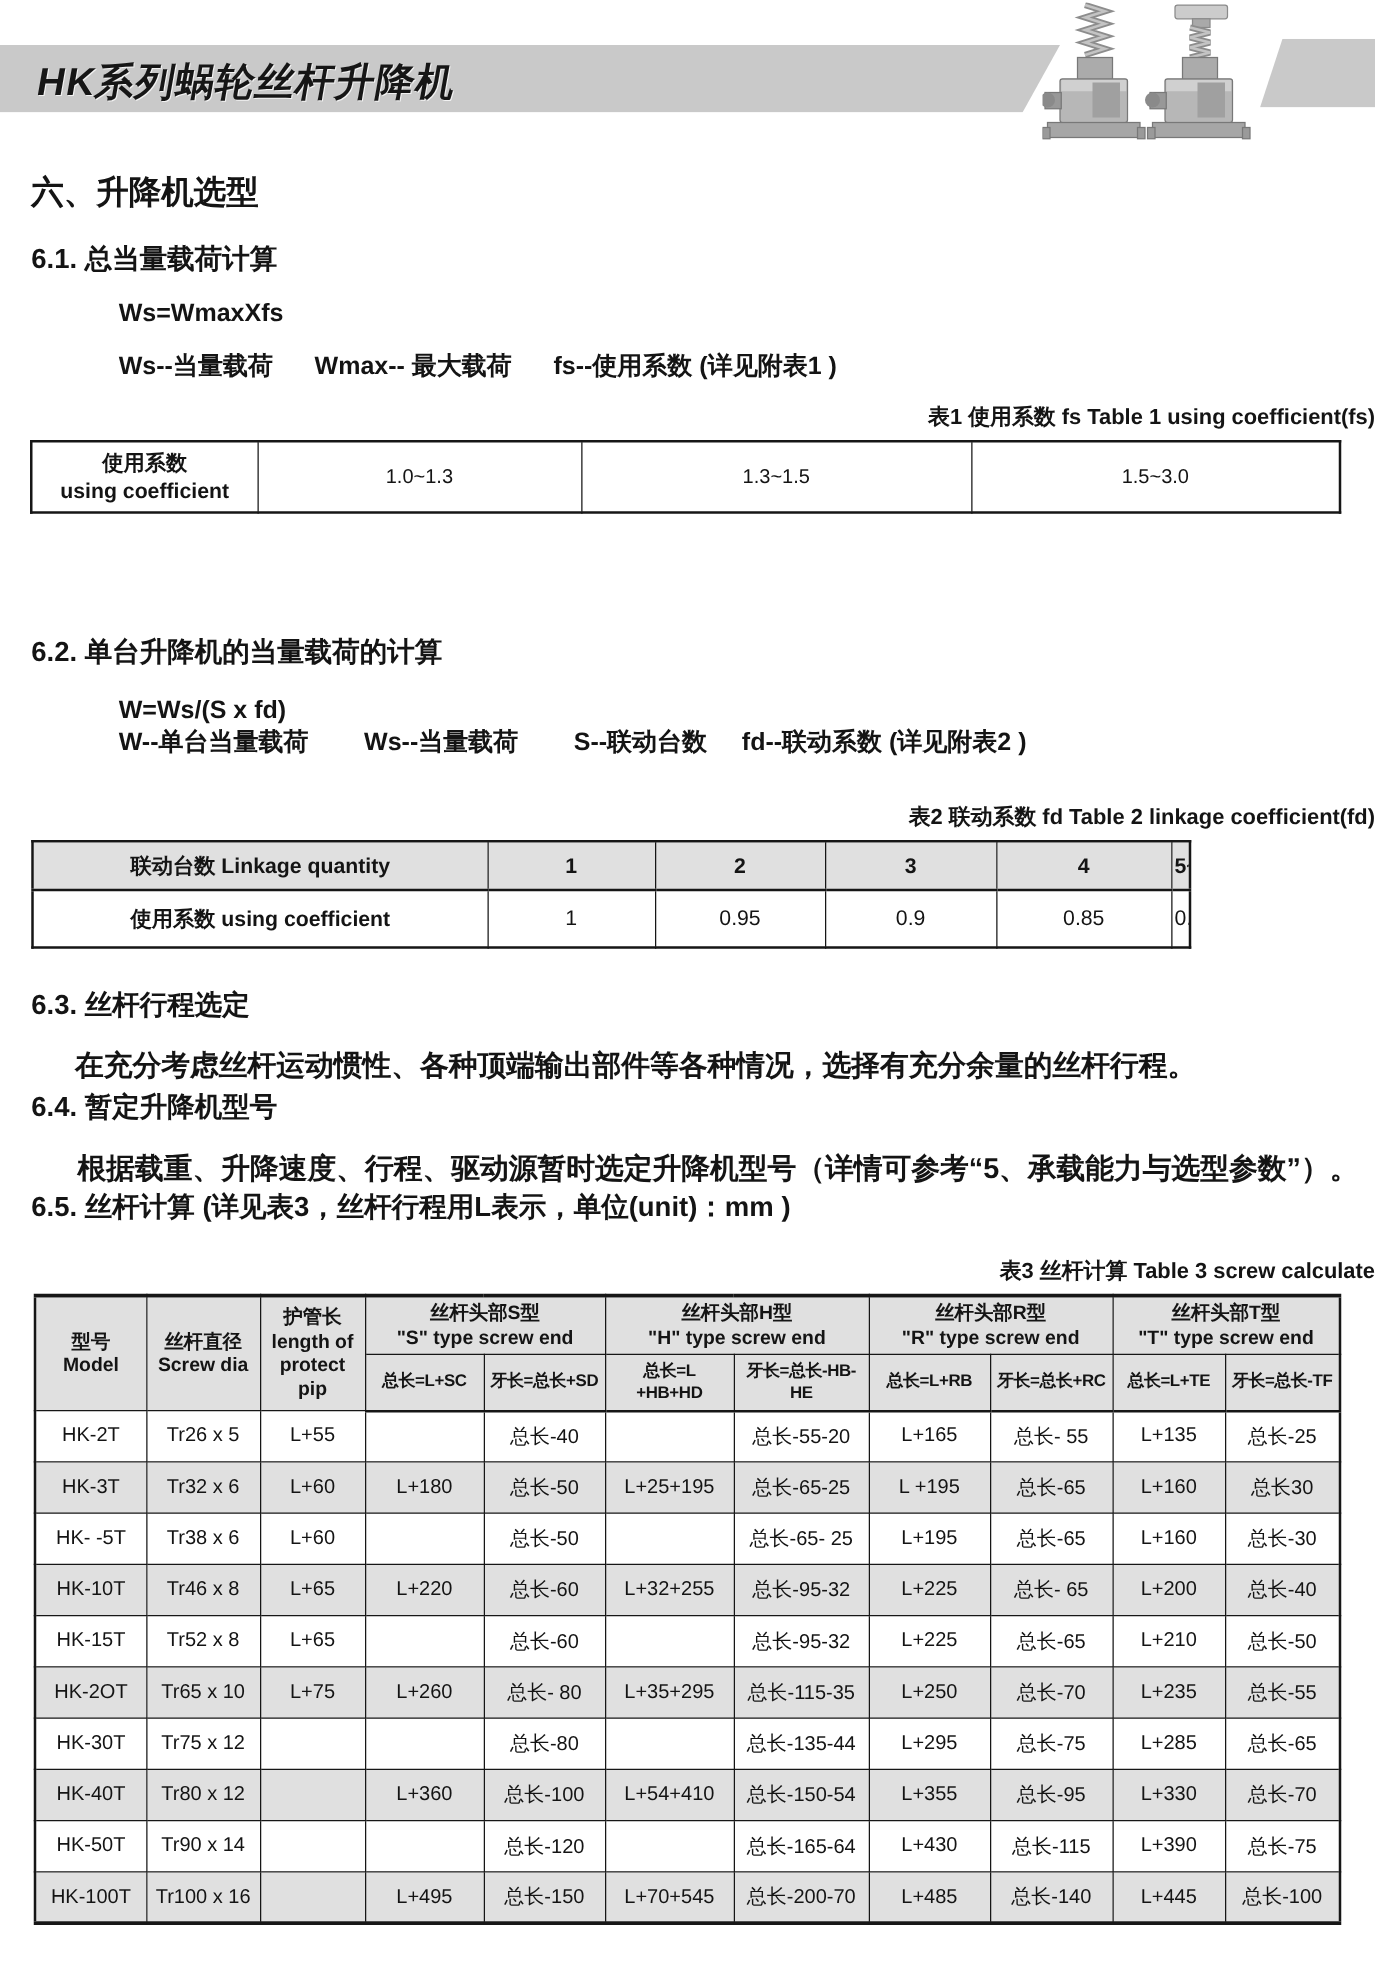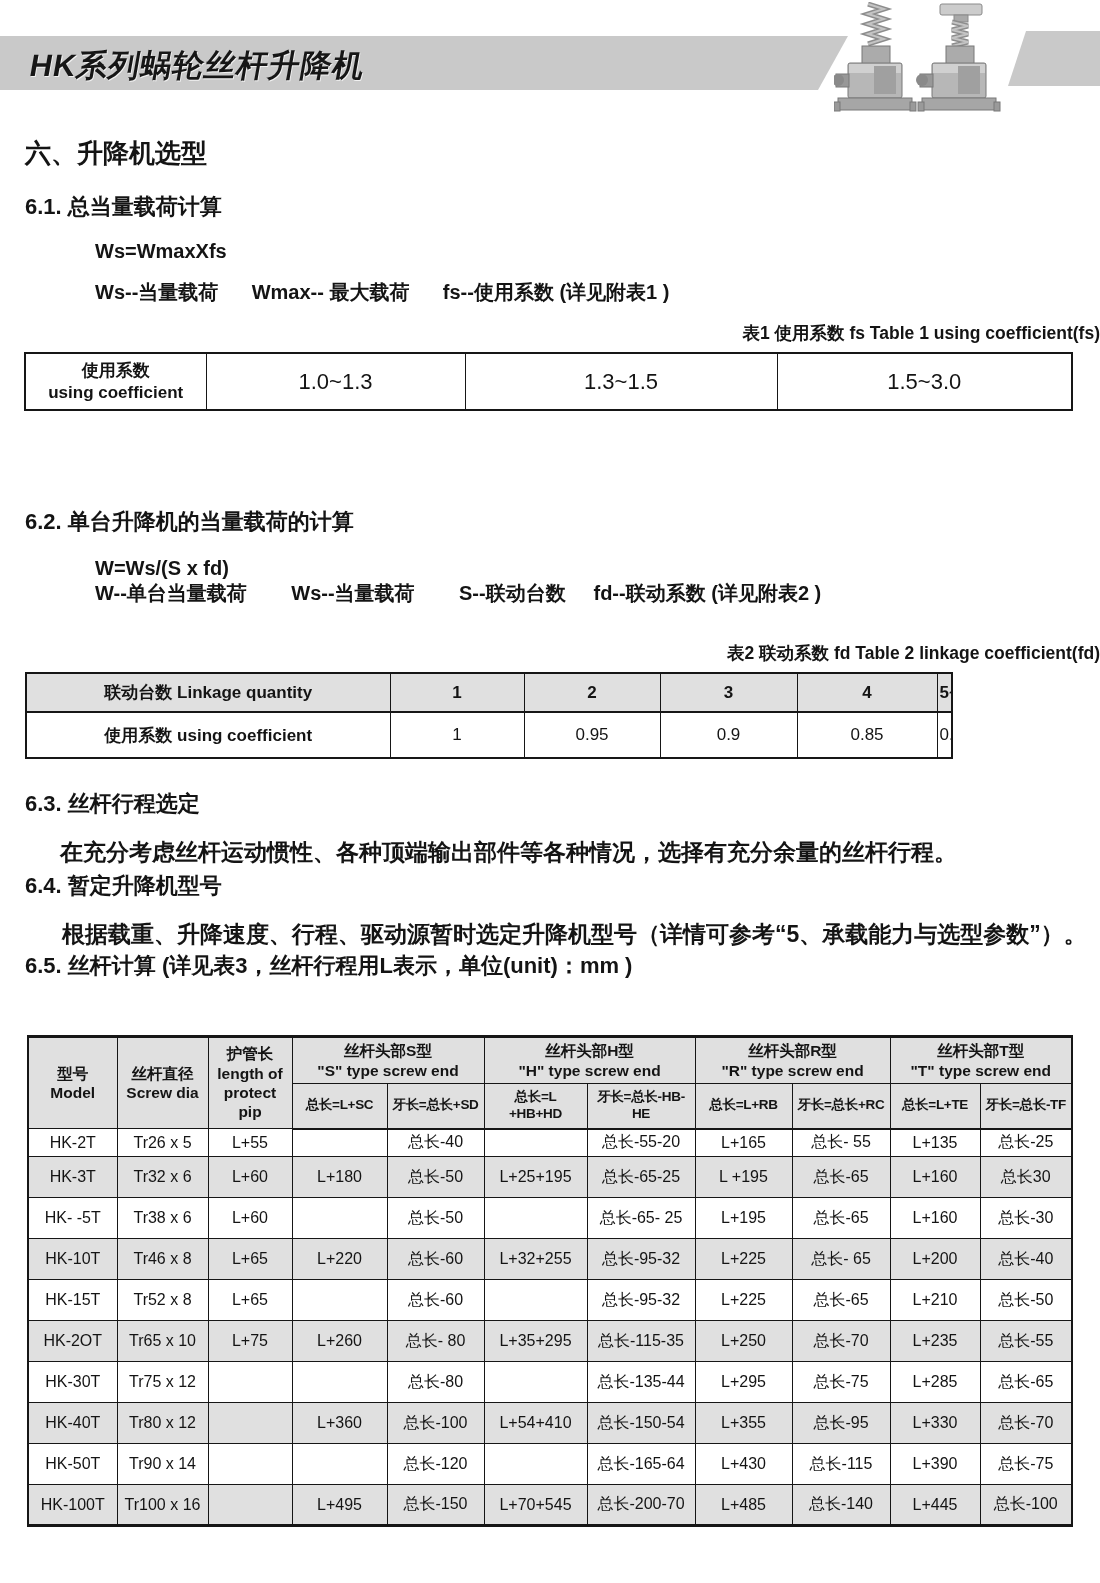--- a/index.html
+++ b/index.html
@@ -19,21 +19,21 @@
   .legend{position:absolute;font-size:20px;font-weight:bold;white-space:pre-wrap;}
   .para{position:absolute;font-size:23px;font-weight:bold;}
   .cap{position:absolute;left:0;width:1100px;text-align:right;font-size:17.5px;font-weight:bold;}
   table.tbl{position:absolute;border-collapse:collapse;table-layout:fixed;
      border:2px solid #161616;background:#fff;}
   .tbl th,.tbl td{border:1px solid #161616;text-align:center;vertical-align:middle;
      padding:0 2px;overflow:hidden;}
   .g{background:#e0e0e0;}
   .preline{white-space:pre-line;line-height:1.28;}
   #table1 th,#table1 td{font-size:17px;}
-  #table1 td{font-weight:normal;font-size:22px;}
+  #table1 td{font-weight:normal;font-size:16px;}
   #table2 th,#table2 td{font-size:17px;}
   #table2 td{font-weight:normal;}
   #table3{border-top:3px solid #161616;border-bottom:3px solid #161616;}
   #table3 thead th{font-size:15.5px;line-height:1.25;}
   #table3 thead tr.sub th{font-size:13.5px;letter-spacing:-0.3px;font-weight:bold;}
   #table3 tbody td{font-size:16px;font-weight:normal;}
   #table3 tbody tr:nth-child(even) td{background:#e0e0e0;}
   #table1 tr.hd th{border-bottom:2px solid #161616;}
   #table2 tr.hd th{border-bottom:2px solid #161616;}
   #table3 thead tr.sub th{border-bottom:2px solid #161616;}
@@ -138,20 +138,21 @@
     </tr>
   </tbody>
     </table>
 
   <div class="h2" style="left:25px;top:789px;">6.3. 丝杆行程选定</div>
   <div class="para" style="left:60px;top:837px;">在充分考虑丝杆运动惯性、各种顶端输出部件等各种情况，选择有充分余量的丝杆行程。</div>
   <div class="h2" style="left:25px;top:871px;">6.4. 暂定升降机型号</div>
   <div class="para" style="left:62px;top:919px;">根据载重、升降速度、行程、驱动源暂时选定升降机型号（详情可参考“5、承载能力与选型参数”）。</div>
   <div class="h2" style="left:25px;top:951px;">6.5. 丝杆计算 (详见表3，丝杆行程用L表示，单位(unit)：mm )</div>
 
+  <div class="cap" style="top:1004px;">表3 丝杆计算  Table 3 screw calculate</div>
 
   <table class="tbl" id="table3" style="left:27px;top:1035px;width:1046px;">
     <colgroup>
       <col style="width:89px">
         <col style="width:91px">
         <col style="width:84px">
       <col style="width:95px">
         <col style="width:97px">
         <col style="width:103px">
         <col style="width:108px">
@@ -183,21 +184,21 @@
         <th>牙长=总长+SD</th>
         <th>总长=L +HB+HD</th>
         <th>牙长=总长-HB-HE</th>
         <th>总长=L+RB</th>
         <th>牙长=总长+RC</th>
         <th>总长=L+TE</th>
         <th>牙长=总长-TF</th>
       </tr>
     </thead>
     <tbody>
-        <tr style="height: 28px;">
+        <tr style="height: 41px;">
           <td>HK-2T</td>
           <td>Tr26 x 5</td>
           <td>L+55</td>
           <td></td>
           <td>总长-40</td>
           <td></td>
           <td>总长-55-20</td>
           <td>L+165</td>
           <td>总长- 55</td>
           <td>L+135</td>

